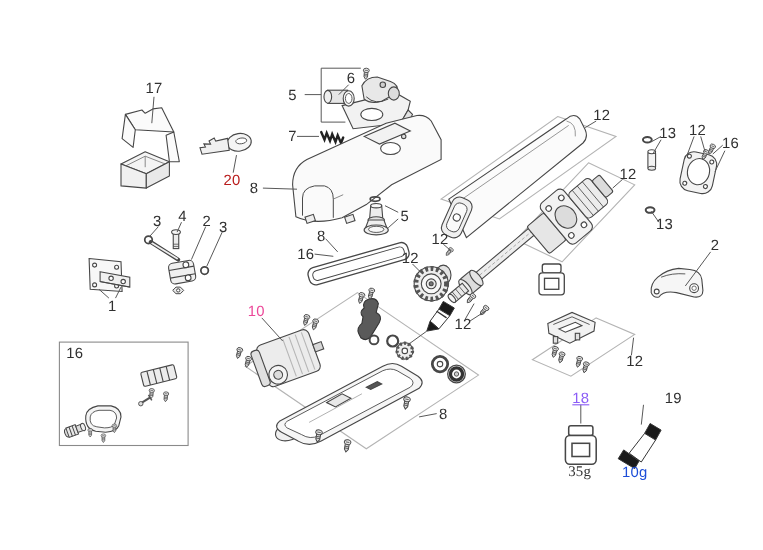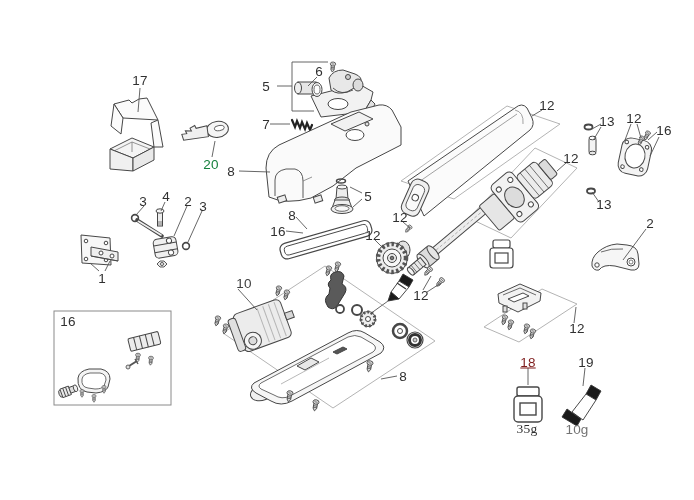--- a/index.html
+++ b/index.html
@@ -371,45 +371,45 @@
         <line x1="266" y1="86" x2="281" y2="86" stroke="#565656" stroke-width="0.9"></line>
         <line x1="281" y1="62" x2="281" y2="111" stroke="#565656" stroke-width="0.9"></line>
         <line x1="281" y1="62" x2="317" y2="62" stroke="#565656" stroke-width="0.9"></line>
         <line x1="281" y1="111" x2="303" y2="111" stroke="#565656" stroke-width="0.9"></line>
         <rect x="43" y="311" width="117" height="94" fill="none" stroke="#8a8a8a" stroke-width="1"></rect>
       </g>
 </svg>
 
 <div id="labels">
       <div class="lbl" style="left: 129px; top: 80px; color: rgb(48, 48, 48); font-size: 13.5px;">17</div>
-      <div class="lbl" style="left: 200px; top: 164px; color: #15803d; font-size: 13.5px;">20</div>
+      <div class="lbl" style="left: 200px; top: 164px; color: #b91c1c; font-size: 13.5px;">20</div>
       <div class="lbl" style="left: 255px; top: 86px; color: rgb(48, 48, 48); font-size: 13.5px;">5</div>
       <div class="lbl" style="left: 308px; top: 71px; color: rgb(48, 48, 48); font-size: 13.5px;">6</div>
       <div class="lbl" style="left: 255px; top: 124px; color: rgb(48, 48, 48); font-size: 13.5px;">7</div>
       <div class="lbl" style="left: 220px; top: 171px; color: rgb(48, 48, 48); font-size: 13.5px;">8</div>
       <div class="lbl" style="left: 132px; top: 201px; color: rgb(48, 48, 48); font-size: 13.5px;">3</div>
       <div class="lbl" style="left: 155px; top: 196px; color: rgb(48, 48, 48); font-size: 13.5px;">4</div>
       <div class="lbl" style="left: 177px; top: 201px; color: rgb(48, 48, 48); font-size: 13.5px;">2</div>
       <div class="lbl" style="left: 192px; top: 206px; color: rgb(48, 48, 48); font-size: 13.5px;">3</div>
       <div class="lbl" style="left: 91px; top: 278px; color: rgb(48, 48, 48); font-size: 13.5px;">1</div>
       <div class="lbl" style="left: 57px; top: 321px; color: rgb(48, 48, 48); font-size: 13.5px;">16</div>
       <div class="lbl" style="left: 357px; top: 196px; color: rgb(48, 48, 48); font-size: 13.5px;">5</div>
       <div class="lbl" style="left: 281px; top: 215px; color: rgb(48, 48, 48); font-size: 13.5px;">8</div>
       <div class="lbl" style="left: 267px; top: 231px; color: rgb(48, 48, 48); font-size: 13.5px;">16</div>
-      <div class="lbl" style="left: 233px; top: 283px; color: #404040; font-size: 13.5px;">10</div>
+      <div class="lbl" style="left: 222px; top: 283px; color: #ec4899; font-size: 13.5px;">10</div>
       <div class="lbl" style="left: 536px; top: 105px; color: rgb(48, 48, 48); font-size: 13.5px;">12</div>
       <div class="lbl" style="left: 596px; top: 121px; color: rgb(48, 48, 48); font-size: 13.5px;">13</div>
       <div class="lbl" style="left: 623px; top: 118px; color: rgb(48, 48, 48); font-size: 13.5px;">12</div>
       <div class="lbl" style="left: 653px; top: 130px; color: rgb(48, 48, 48); font-size: 13.5px;">16</div>
       <div class="lbl" style="left: 560px; top: 158px; color: rgb(48, 48, 48); font-size: 13.5px;">12</div>
       <div class="lbl" style="left: 593px; top: 204px; color: rgb(48, 48, 48); font-size: 13.5px;">13</div>
       <div class="lbl" style="left: 639px; top: 223px; color: rgb(48, 48, 48); font-size: 13.5px;">2</div>
       <div class="lbl" style="left: 389px; top: 217px; color: rgb(48, 48, 48); font-size: 13.5px;">12</div>
       <div class="lbl" style="left: 362px; top: 235px; color: rgb(48, 48, 48); font-size: 13.5px;">12</div>
       <div class="lbl" style="left: 410px; top: 295px; color: rgb(48, 48, 48); font-size: 13.5px;">12</div>
       <div class="lbl" style="left: 566px; top: 328px; color: rgb(48, 48, 48); font-size: 13.5px;">12</div>
       <div class="lbl" style="left: 392px; top: 376px; color: rgb(48, 48, 48); font-size: 13.5px;">8</div>
-      <div class="lbl" style="left: 517px; top: 362px; color: #7f1d1d; font-size: 13.5px; text-decoration: underline;">18</div>
-      <div class="lbl" style="left: 575px; top: 362px; color: rgb(48, 48, 48); font-size: 13.5px;">19</div>
+      <div class="lbl" style="left: 517px; top: 362px; color: #8b5cf6; font-size: 13.5px; text-decoration: underline;">18</div>
+      <div class="lbl" style="left: 601px; top: 362px; color: rgb(48, 48, 48); font-size: 13.5px;">19</div>
       <div class="lbl" style="left: 516px; top: 429px; color: rgb(48, 48, 48); font-size: 13.5px; font-family: Liberation Serif, serif;">35g</div>
-      <div class="lbl" style="left: 566px; top: 429px; color: #737373; font-size: 13.5px;">10g</div>
+      <div class="lbl" style="left: 566px; top: 429px; color: #1d4ed8; font-size: 13.5px;">10g</div>
     </div>
 </div>
 
 </body></html>

